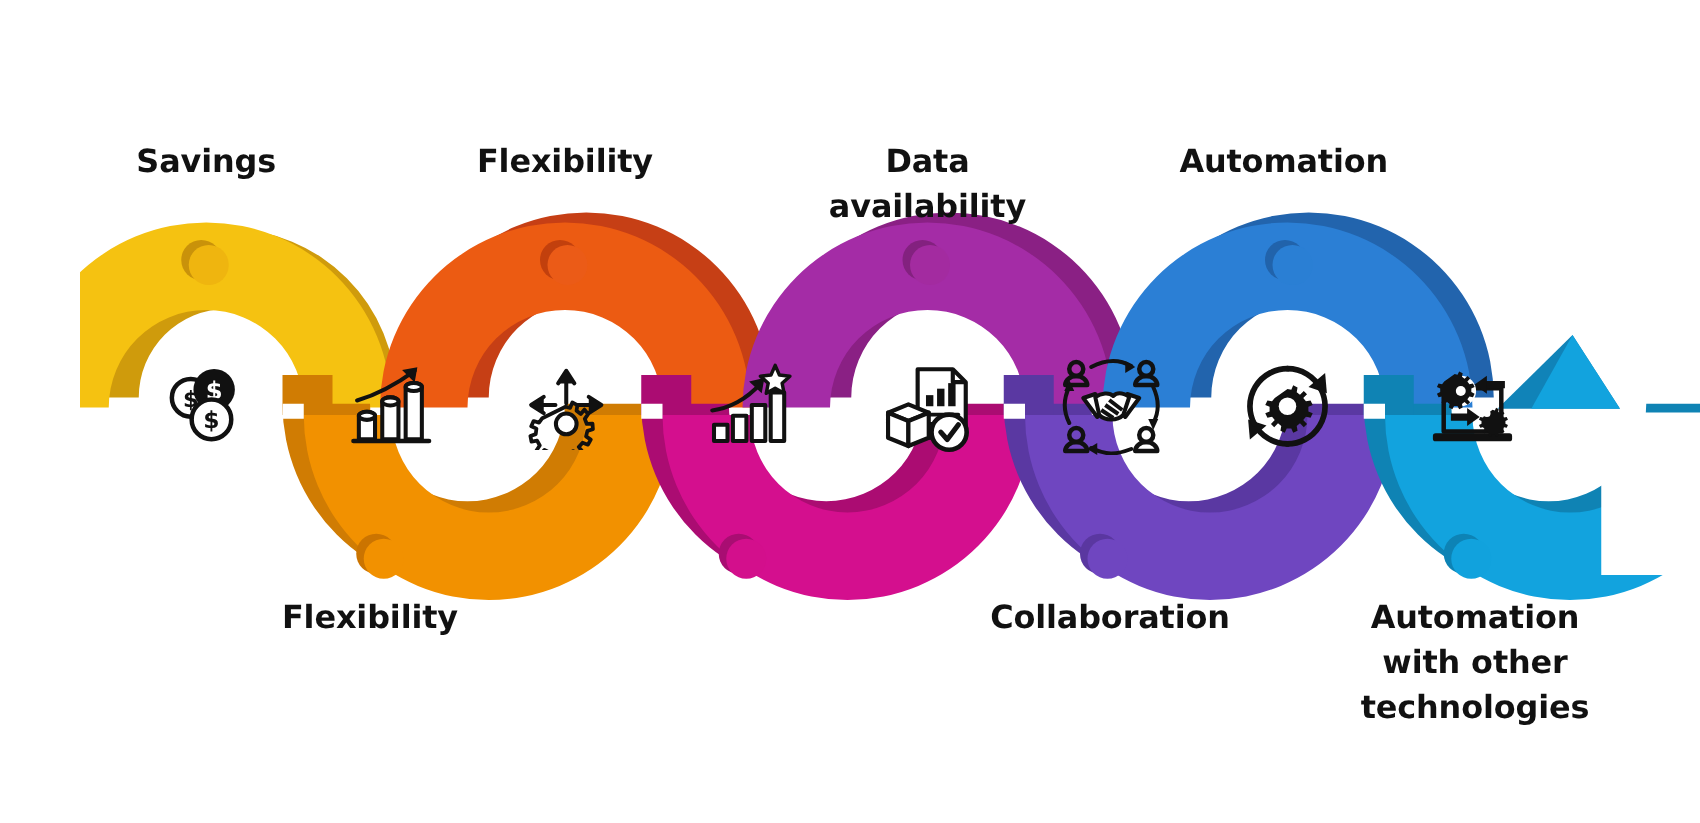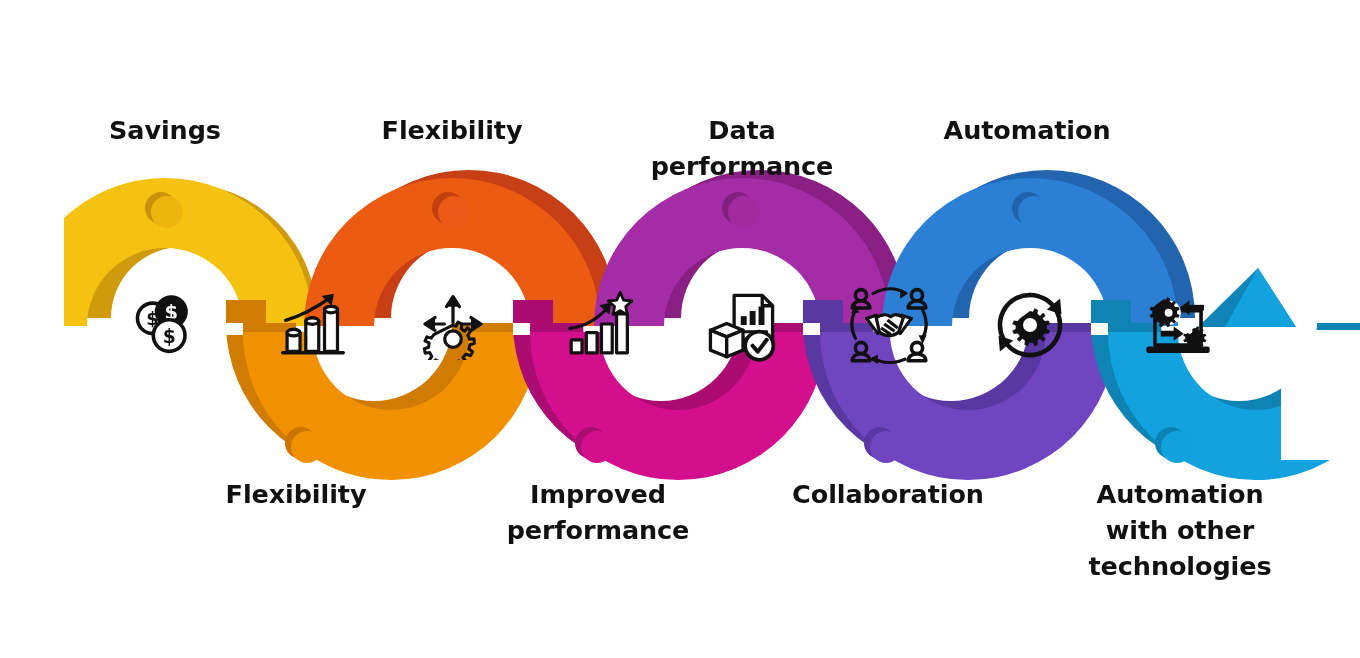--- a/index.html
+++ b/index.html
@@ -289,23 +289,21 @@
       <use href="#ico-datadoc" x="706" y="288" width="74" height="74"></use>
       <use href="#ico-collab" x="849" y="284" width="80" height="80"></use>
       <use href="#ico-autogear" x="995" y="290" width="70" height="70"></use>
       <use href="#ico-integration" x="1142" y="289" width="72" height="72"></use>
     </g>
   </svg>
 
   <div class="label top" style="left:165px;  top:148px;">Savings</div>
   <div class="label bottom" style="left:296px;  top:476px;">Flexibility</div>
   <div class="label top" style="left:452px;  top:148px;">Flexibility</div>
-  <div class="label bottom" style="left:598px;  top:476px;">Improved
-performance</div>
   <div class="label top" style="left:742px;  top:184px;">Data
-performance</div>
+availability</div>
   <div class="label top" style="left:1027px; top:148px;">Automation</div>
   <div class="label bottom" style="left:888px;  top:476px;">Collaboration</div>
   <div class="label bottom" style="left:1180px; top:476px;">Automation
 with other
 technologies</div>
 
 </div>
 
 </body></html>

